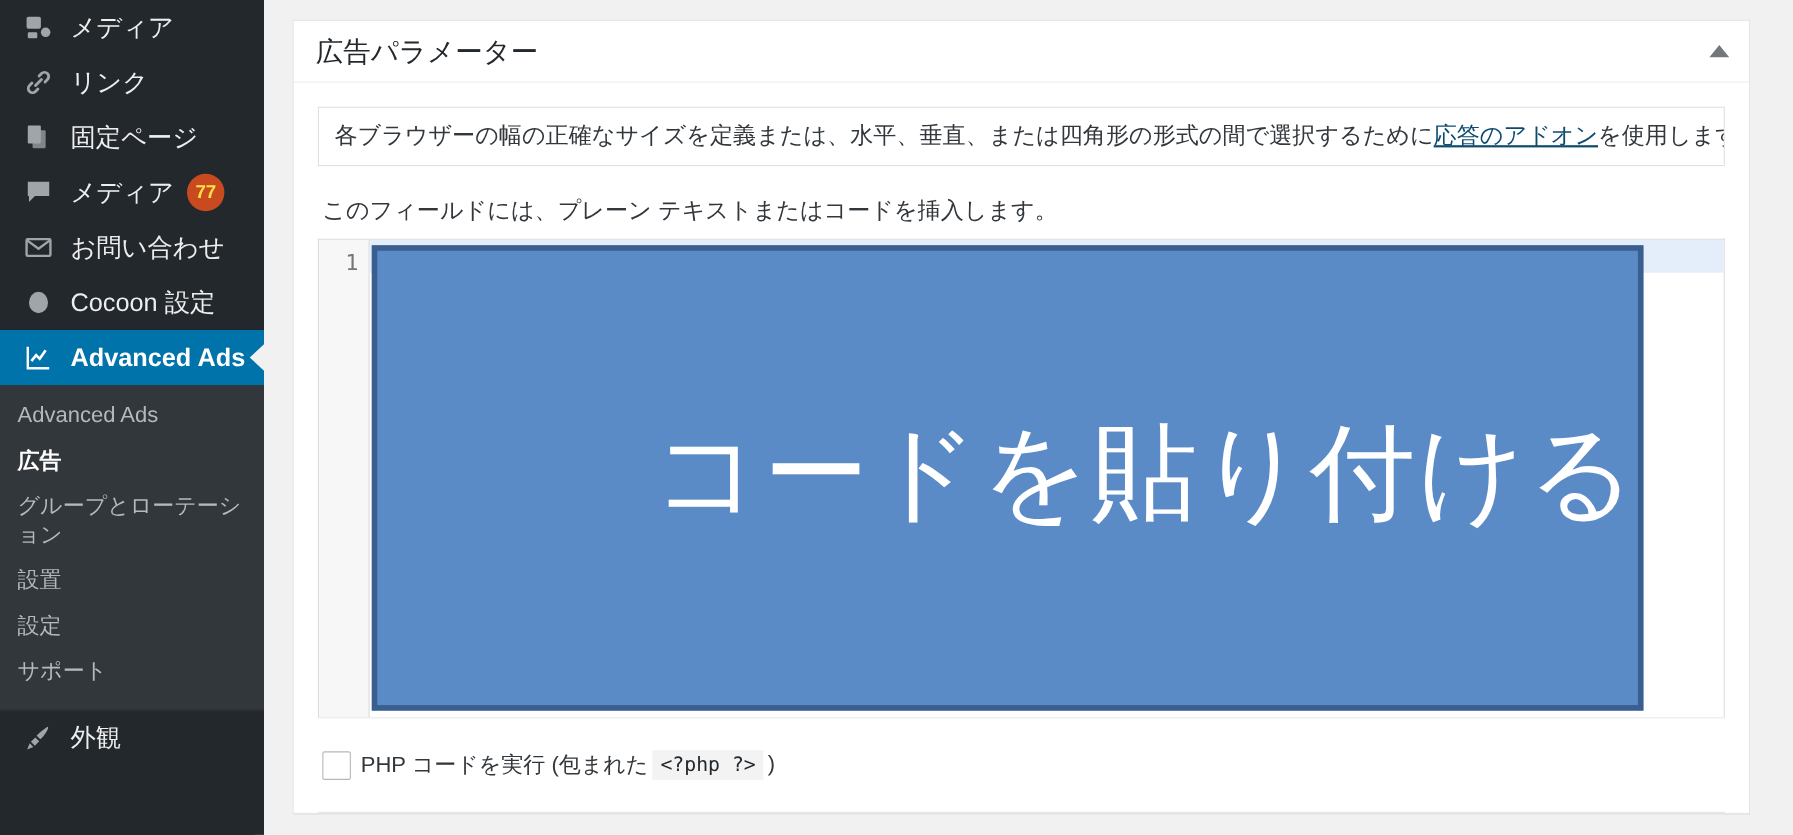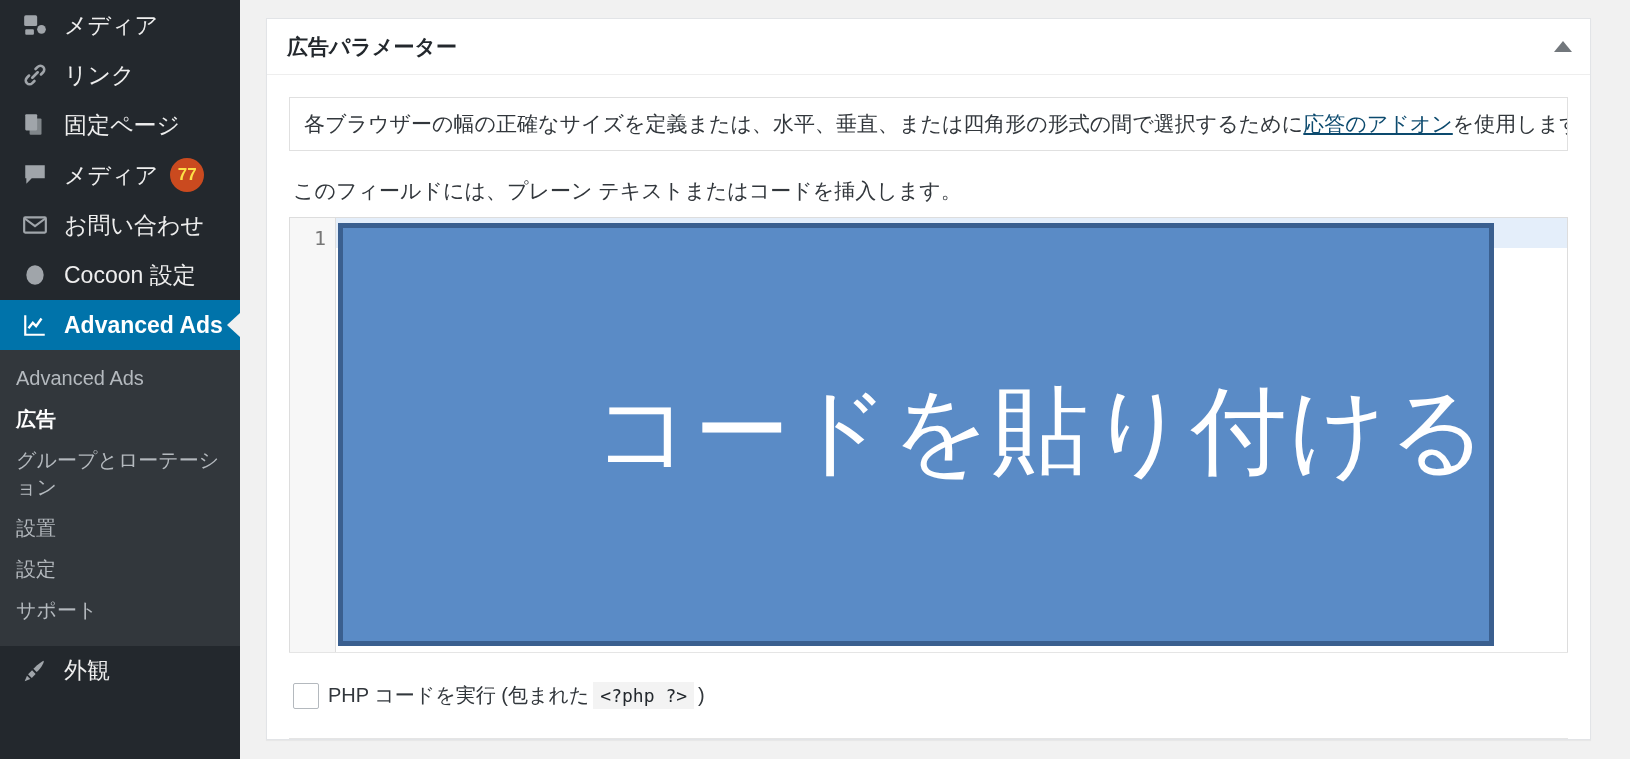--- a/index.html
+++ b/index.html
@@ -101,23 +101,23 @@
   }
   .postbox-header {
     position: relative;
     height: 56px;
     display: flex;
     align-items: center;
     padding: 0 16px 0 20px;
     border-bottom: 1px solid #eee;
   }
   .postbox-title {
-    font-size: 21px;
+    font-size: 25px;
     color: #23282d;
-    font-weight: 700;
+    font-weight: 400;
   }
   .toggle-indicator {
     position: absolute;
     right: 18px;
     top: 50%;
     margin-top: -6px;
     width: 0; height: 0;
     border-style: solid;
     border-width: 0 9px 11px 9px;
     border-color: transparent transparent #72777c transparent;

